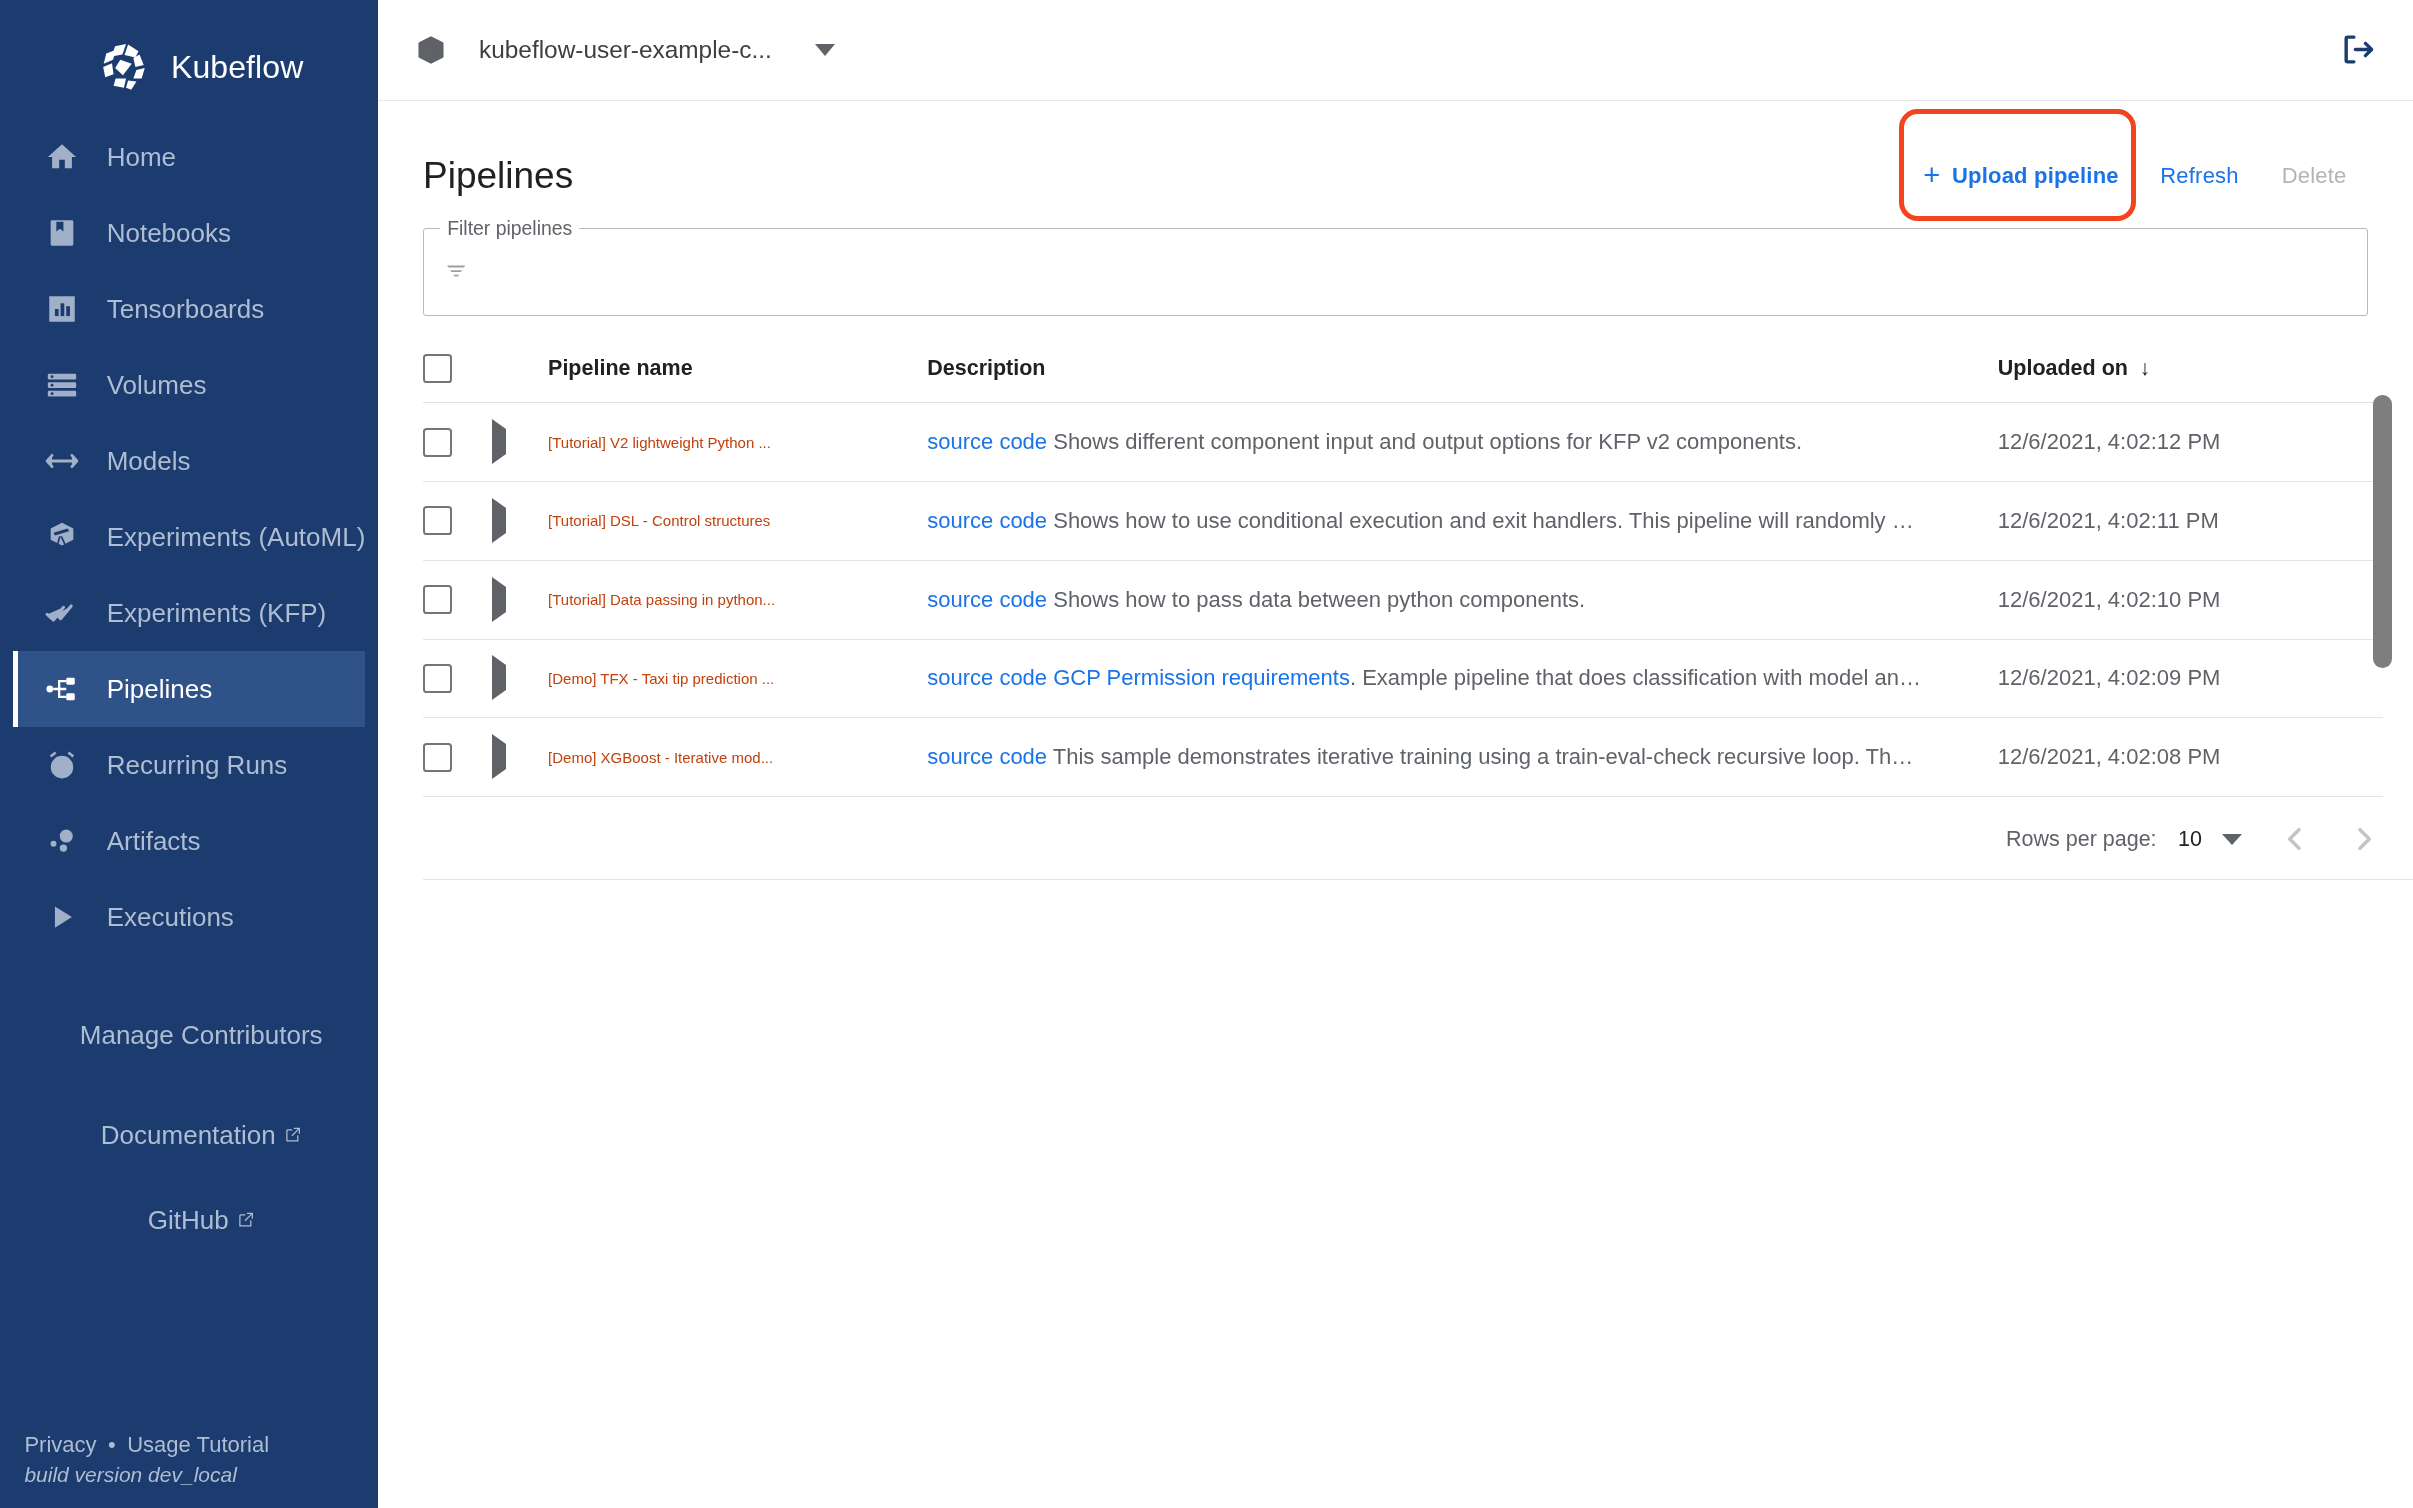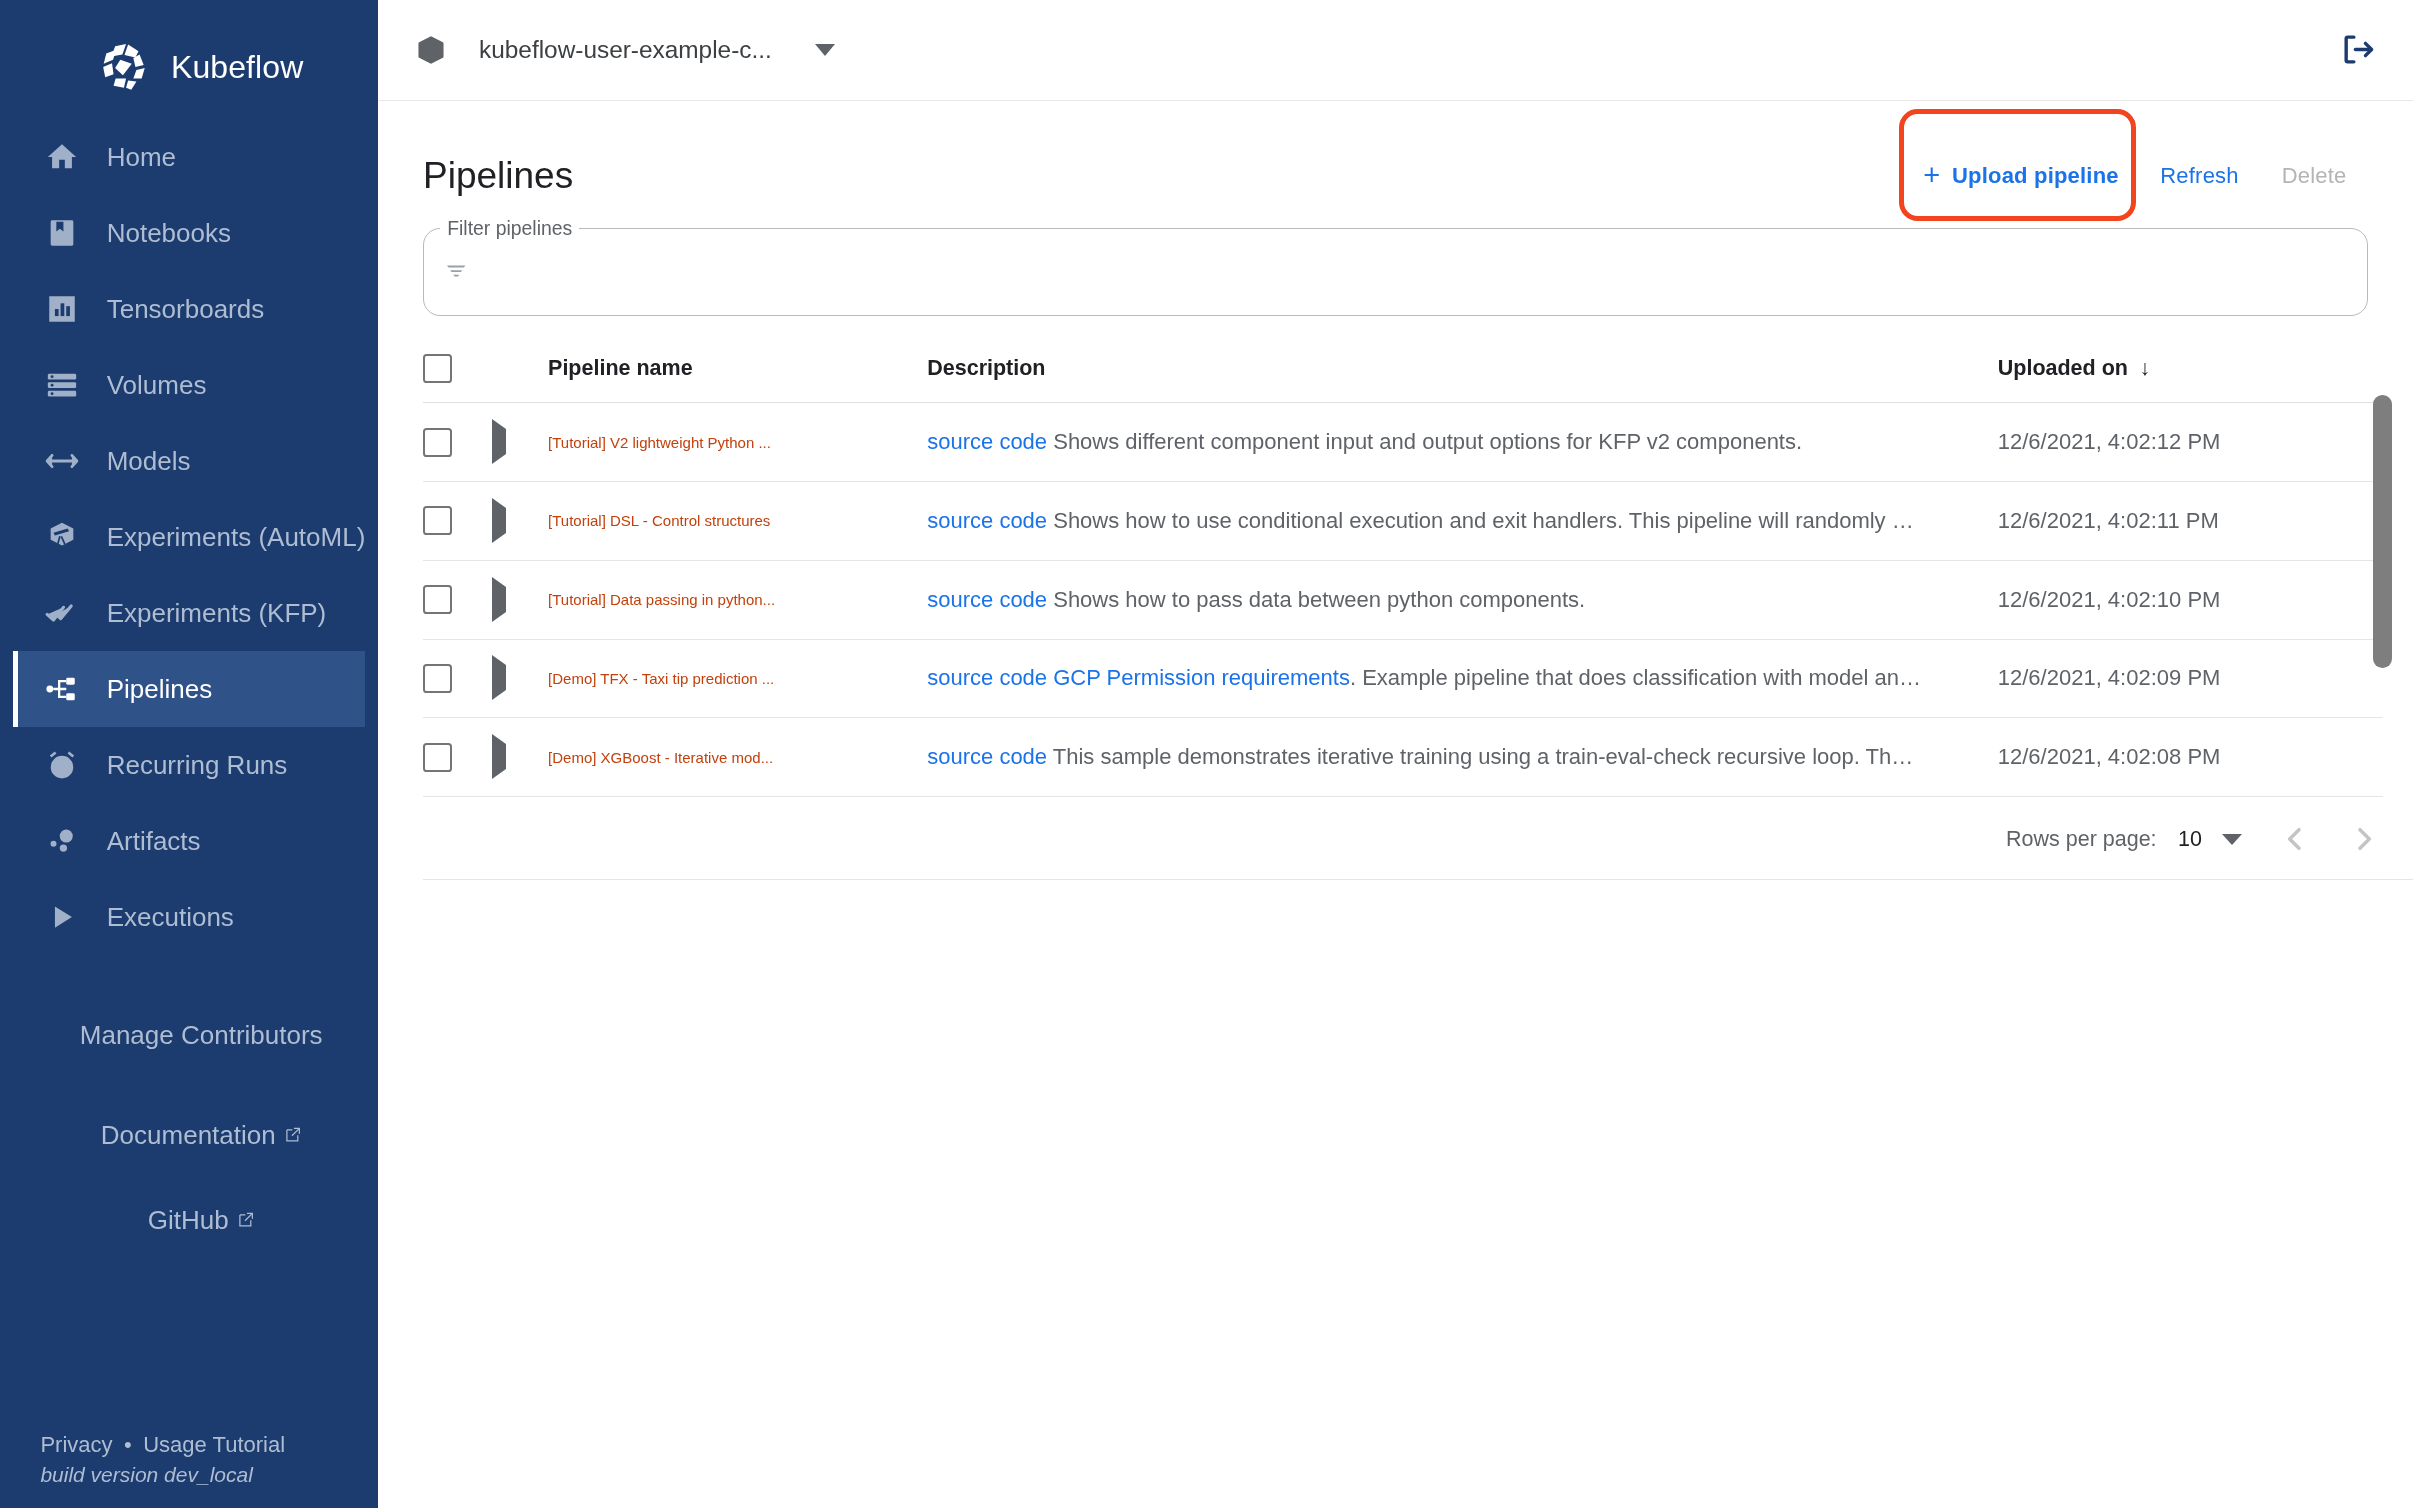--- a/index.html
+++ b/index.html
@@ -51,21 +51,21 @@
     background: #51688f; margin: 29px 26px 0 18.7px;
   }
   .sb-link {
     font-size: 26px; color: #aebdd2; padding: 0 0 0 24.4px;
     display: flex; align-items: center; height: 69px; cursor: pointer;
   }
   .sb-link.small-top { margin-top: 16px; }
   .ext-ico { margin-left: 7.2px; display: inline-flex; align-items: flex-start; }
   .ext-ico svg { width: 18.7px; height: 18.7px; fill: none; stroke: #aebdd2; stroke-width: 1.6; }
   .sb-footer {
-    position: absolute; left: 16px; bottom: 21.5px; width: 100%;
+    position: absolute; left: 0; bottom: 21.5px; width: 100%;
     padding-left: 24.4px; color: #aebdd2;
   }
   .sb-footer-row { font-size: 22px; display: flex; align-items: center; gap: 11.5px; }
   .sb-dot { font-size: 22px; }
   .sb-build { font-size: 21px; font-style: italic; margin-top: 4.3px; }
 
   
   .main {
     flex: 1 1 auto; height: 1508px; background: #ffffff;
     display: flex; flex-direction: column; min-width: 0;
@@ -111,21 +111,21 @@
   .annot-ring {
     position: absolute;
     border: 5px solid #f1441f; border-radius: 18.7px;
     pointer-events: none;
   }
 
   
   .filter-wrap { padding: 21.5px 45px 0 45px; }
   .filter-field {
     position: relative; height: 88px; border: 0.7px solid #b9b9b9;
-    border-radius: 17px; display: flex; align-items: center; padding: 0 20px;
+    border-radius: 3px; display: flex; align-items: center; padding: 0 20px;
   }
   .filter-legend {
     position: absolute; top: -12.2px; left: 16px; background: #ffffff;
     padding: 0 7.2px; font-size: 19.4px; color: #5f6368;
   }
   .filter-ico svg { width: 24.4px; height: 24.4px; fill: #9aa0a6; display: block; }
   .filter-input {
     flex: 1; border: none; outline: none; font-size: 23px;
     color: #202124; background: transparent; margin-left: 11.5px;
     font-family: "Liberation Sans", sans-serif;

